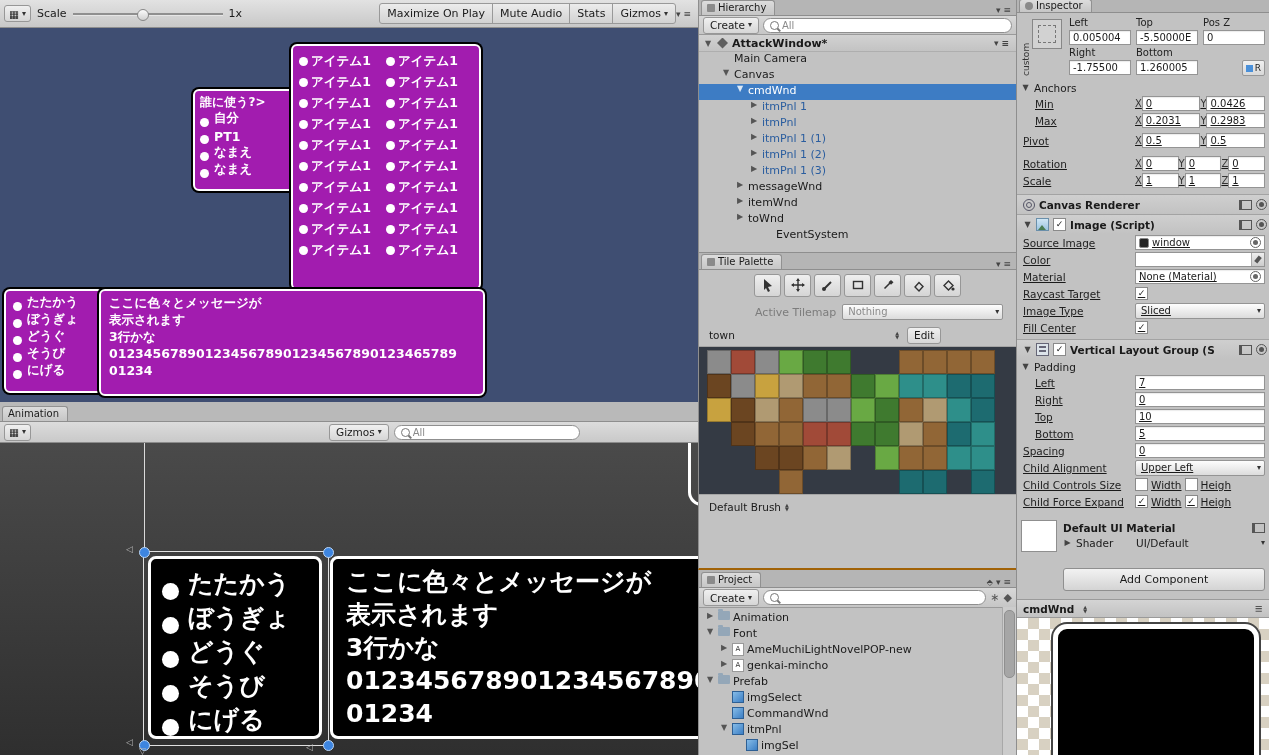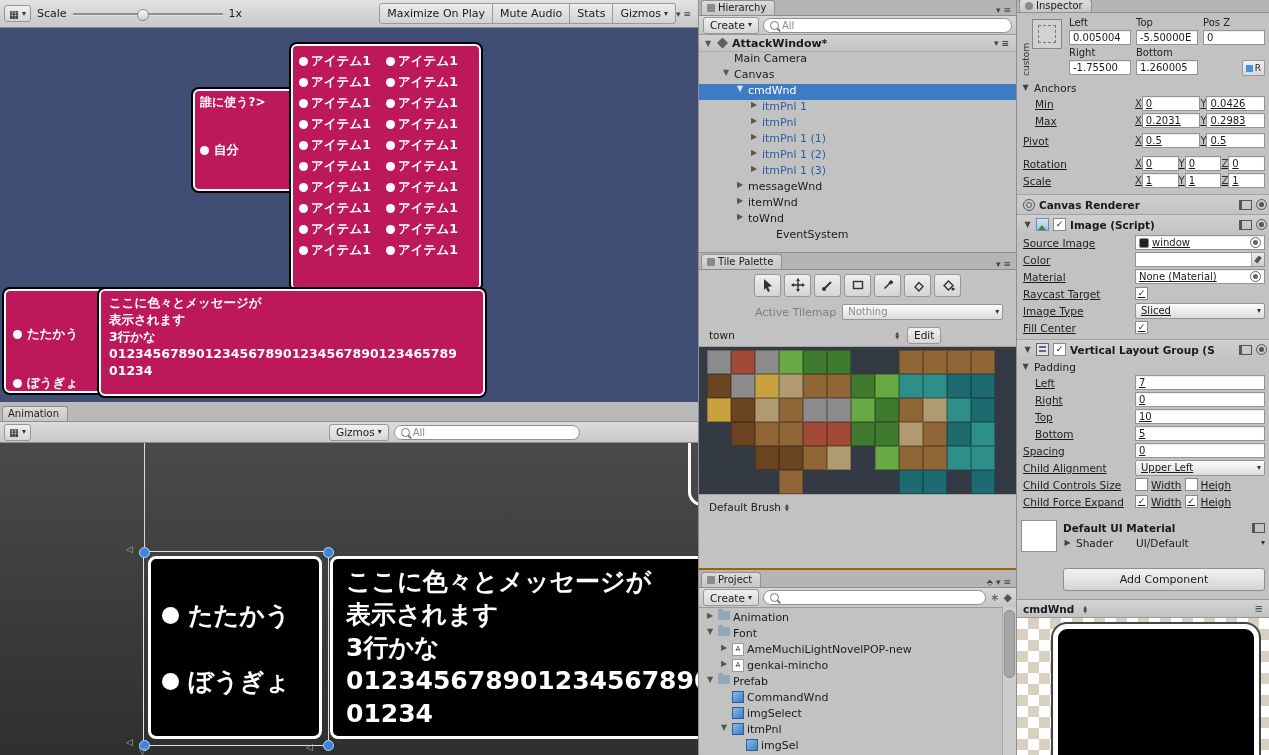--- a/index.html
+++ b/index.html
@@ -39,25 +39,25 @@
   .bullet{width:9px;height:9px;border-radius:50%;background:#fff;flex:0 0 auto;}
   .bullet-lg{width:17px;height:17px;}
   
   #game-toolbar{left:0;top:0;width:698px;height:28px;background:linear-gradient(#e2e2e2,#c8c8c8);
                 border-bottom:1px solid #8e8e8e;display:flex;align-items:center;padding:0 4px;}
   .slider{position:relative;width:150px;height:14px;margin:0 6px;}
   .slider-track{position:absolute;left:0;right:0;top:6px;height:2px;background:#8f8f8f;box-shadow:0 1px 0 #e6e6e6;}
   .slider-knob{position:absolute;left:64px;top:2px;width:10px;height:10px;border-radius:50%;
                background:linear-gradient(#fbfbfb,#d0d0d0);border:1px solid #878787;}
   #game-content{left:0;top:28px;width:698px;height:374px;background:#3f4e72;overflow:hidden;}
-  .game-window{position:absolute;background:#be185d;border:2px solid #fff;border-radius:6px;
+  .game-window{position:absolute;background:#a21caf;border:2px solid #fff;border-radius:6px;
                box-shadow:0 0 0 2px #000;color:#fff;font-weight:bold;overflow:hidden;}
   #who-window{left:193px;top:61px;width:98px;height:92px;padding:3px 5px;}
   .who-title{font-size:12px;line-height:16px;white-space:nowrap;}
-  .menu-row{display:flex;align-items:center;gap:5px;height:17px;white-space:nowrap;font-size:12.5px;margin-top:32px;}
+  .menu-row{display:flex;align-items:flex-end;gap:5px;height:17px;white-space:nowrap;font-size:12.5px;}
   .menu-row.big{height:34px;gap:9px;font-size:25px;}
   #item-window{left:291px;top:16px;width:174px;height:232px;padding:5px 6px;display:flex;flex-direction:column;}
   .item-row{display:flex;height:21px;align-items:center;}
   .item-cell{flex:1;display:flex;align-items:center;gap:3px;overflow:hidden;}
   .item-label{font-size:12.5px;white-space:nowrap;}
   #game-command-window{left:4px;top:261px;width:92px;height:97px;padding:3px 0 0 7px;}
   #game-message-window{left:99px;top:261px;width:366px;height:97px;padding:3px 8px;}
   .msg-line{font-size:12.5px;line-height:17px;white-space:nowrap;}
   #animation-bar{left:0;top:402px;width:698px;height:20px;background:#b9b9b9;border-bottom:1px solid #8e8e8e;
                  display:flex;align-items:flex-end;padding:0 2px;}
@@ -733,26 +733,26 @@
           <span class="tree-label">genkai-mincho</span>
         </div>
         <div class="prow" style="padding-left: 6px;">
           <span class="tree-arrow">▼</span>
           <span class="ficon icon-folder"></span>
           <span class="tree-label">Prefab</span>
         </div>
         <div class="prow" style="padding-left: 20px;">
           <span class="tree-arrow"></span>
           <span class="ficon icon-prefab"></span>
-          <span class="tree-label">CommandWnd</span>
+          <span class="tree-label">imgSelect</span>
         </div>
         <div class="prow" style="padding-left: 20px;">
           <span class="tree-arrow"></span>
           <span class="ficon icon-prefab"></span>
-          <span class="tree-label">imgSelect</span>
+          <span class="tree-label">CommandWnd</span>
         </div>
         <div class="prow" style="padding-left: 20px;">
           <span class="tree-arrow">▼</span>
           <span class="ficon icon-prefab"></span>
           <span class="tree-label">itmPnl</span>
         </div>
         <div class="prow" style="padding-left: 34px;">
           <span class="tree-arrow"></span>
           <span class="ficon icon-prefab"></span>
           <span class="tree-label">imgSel</span>

